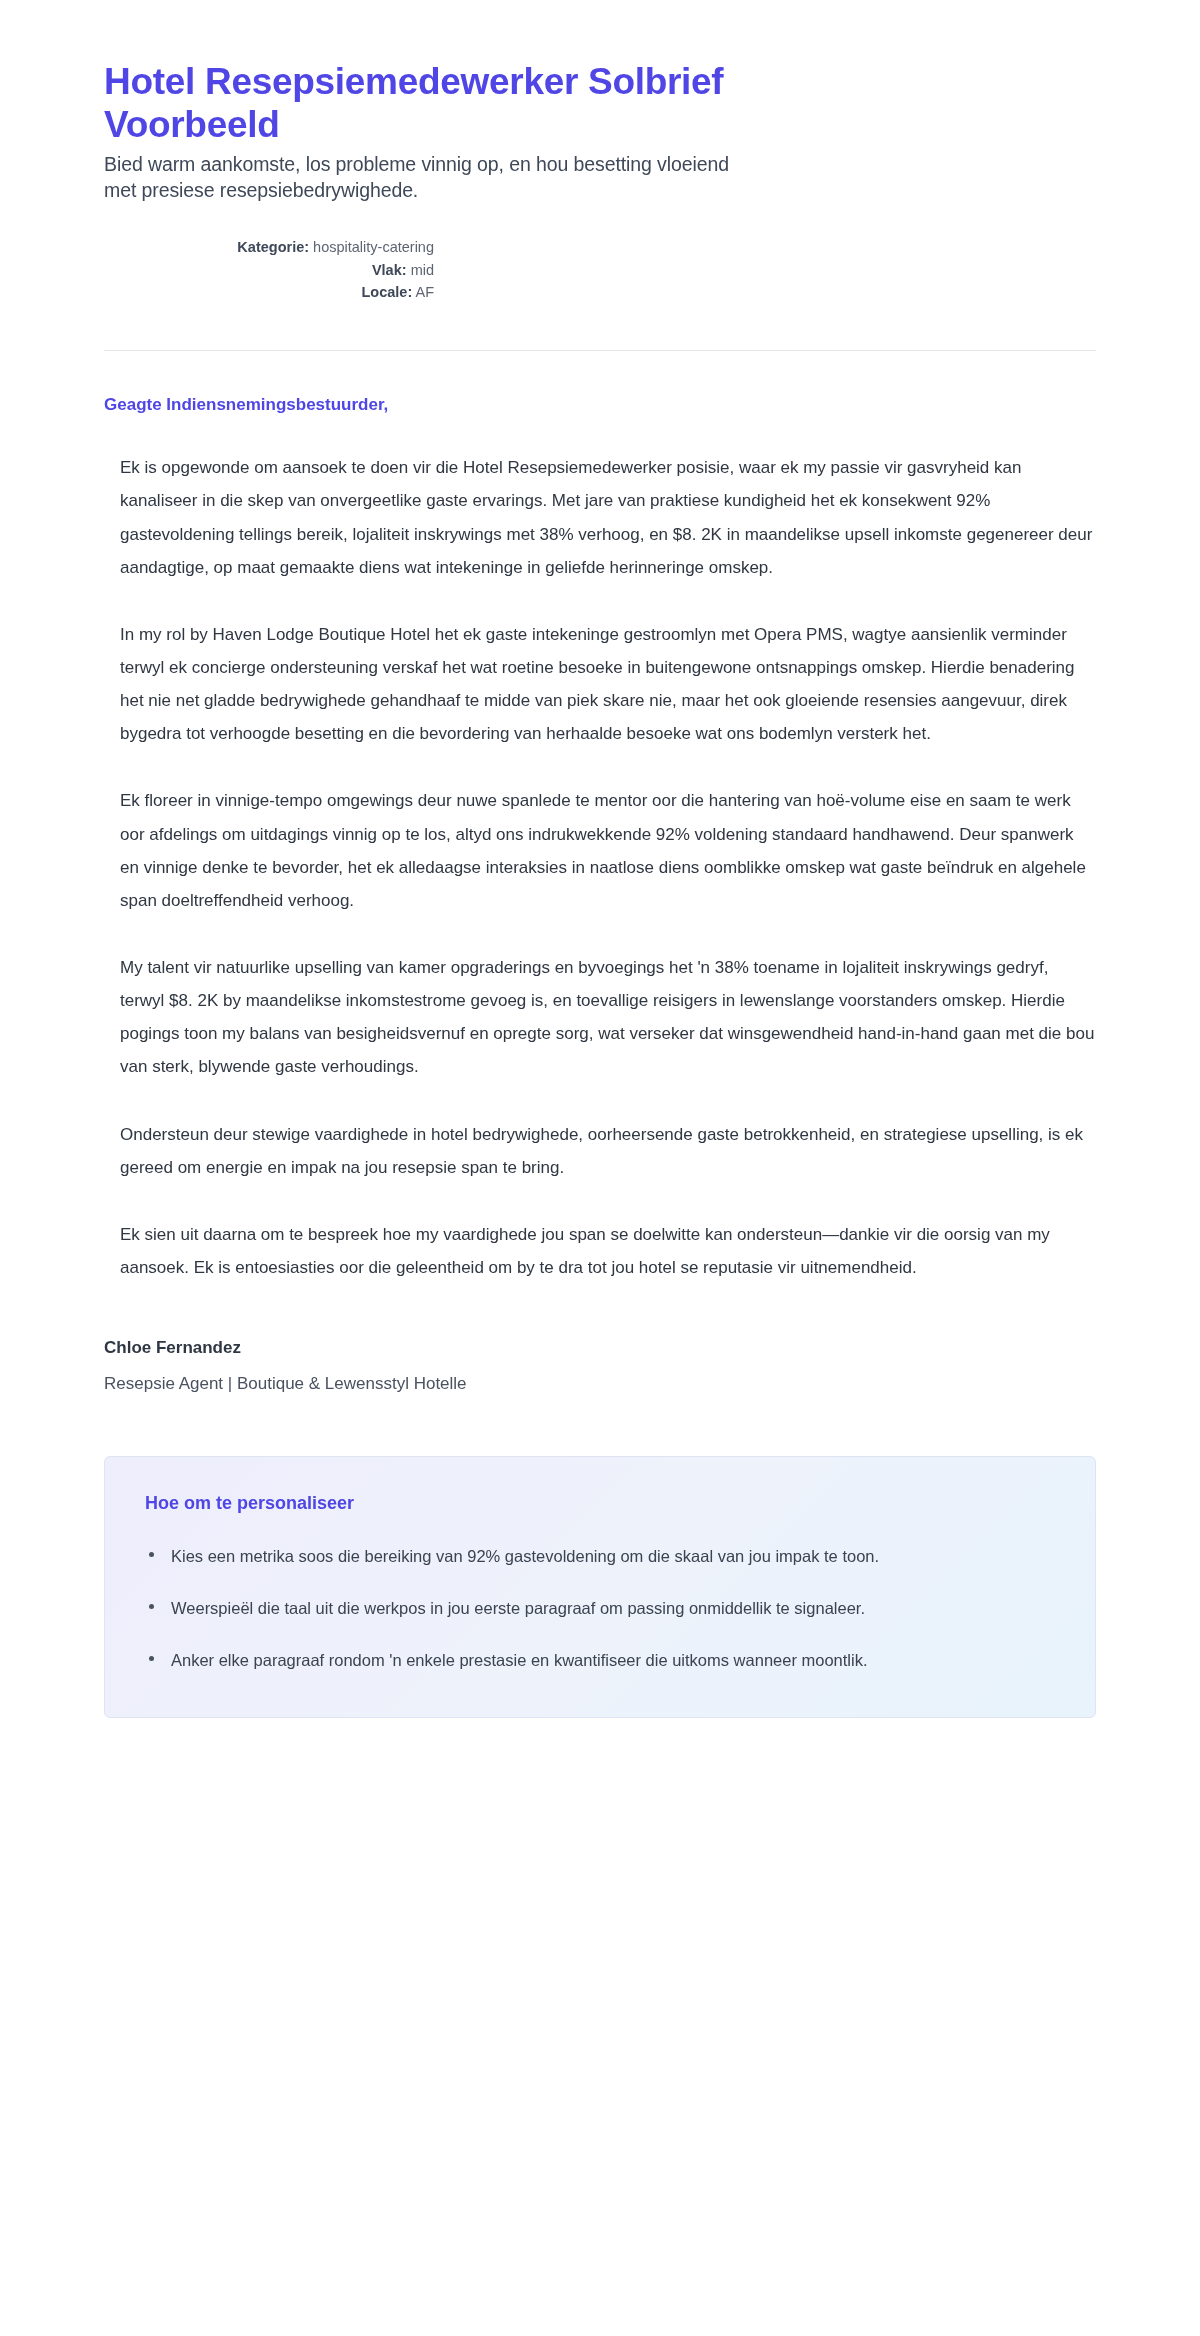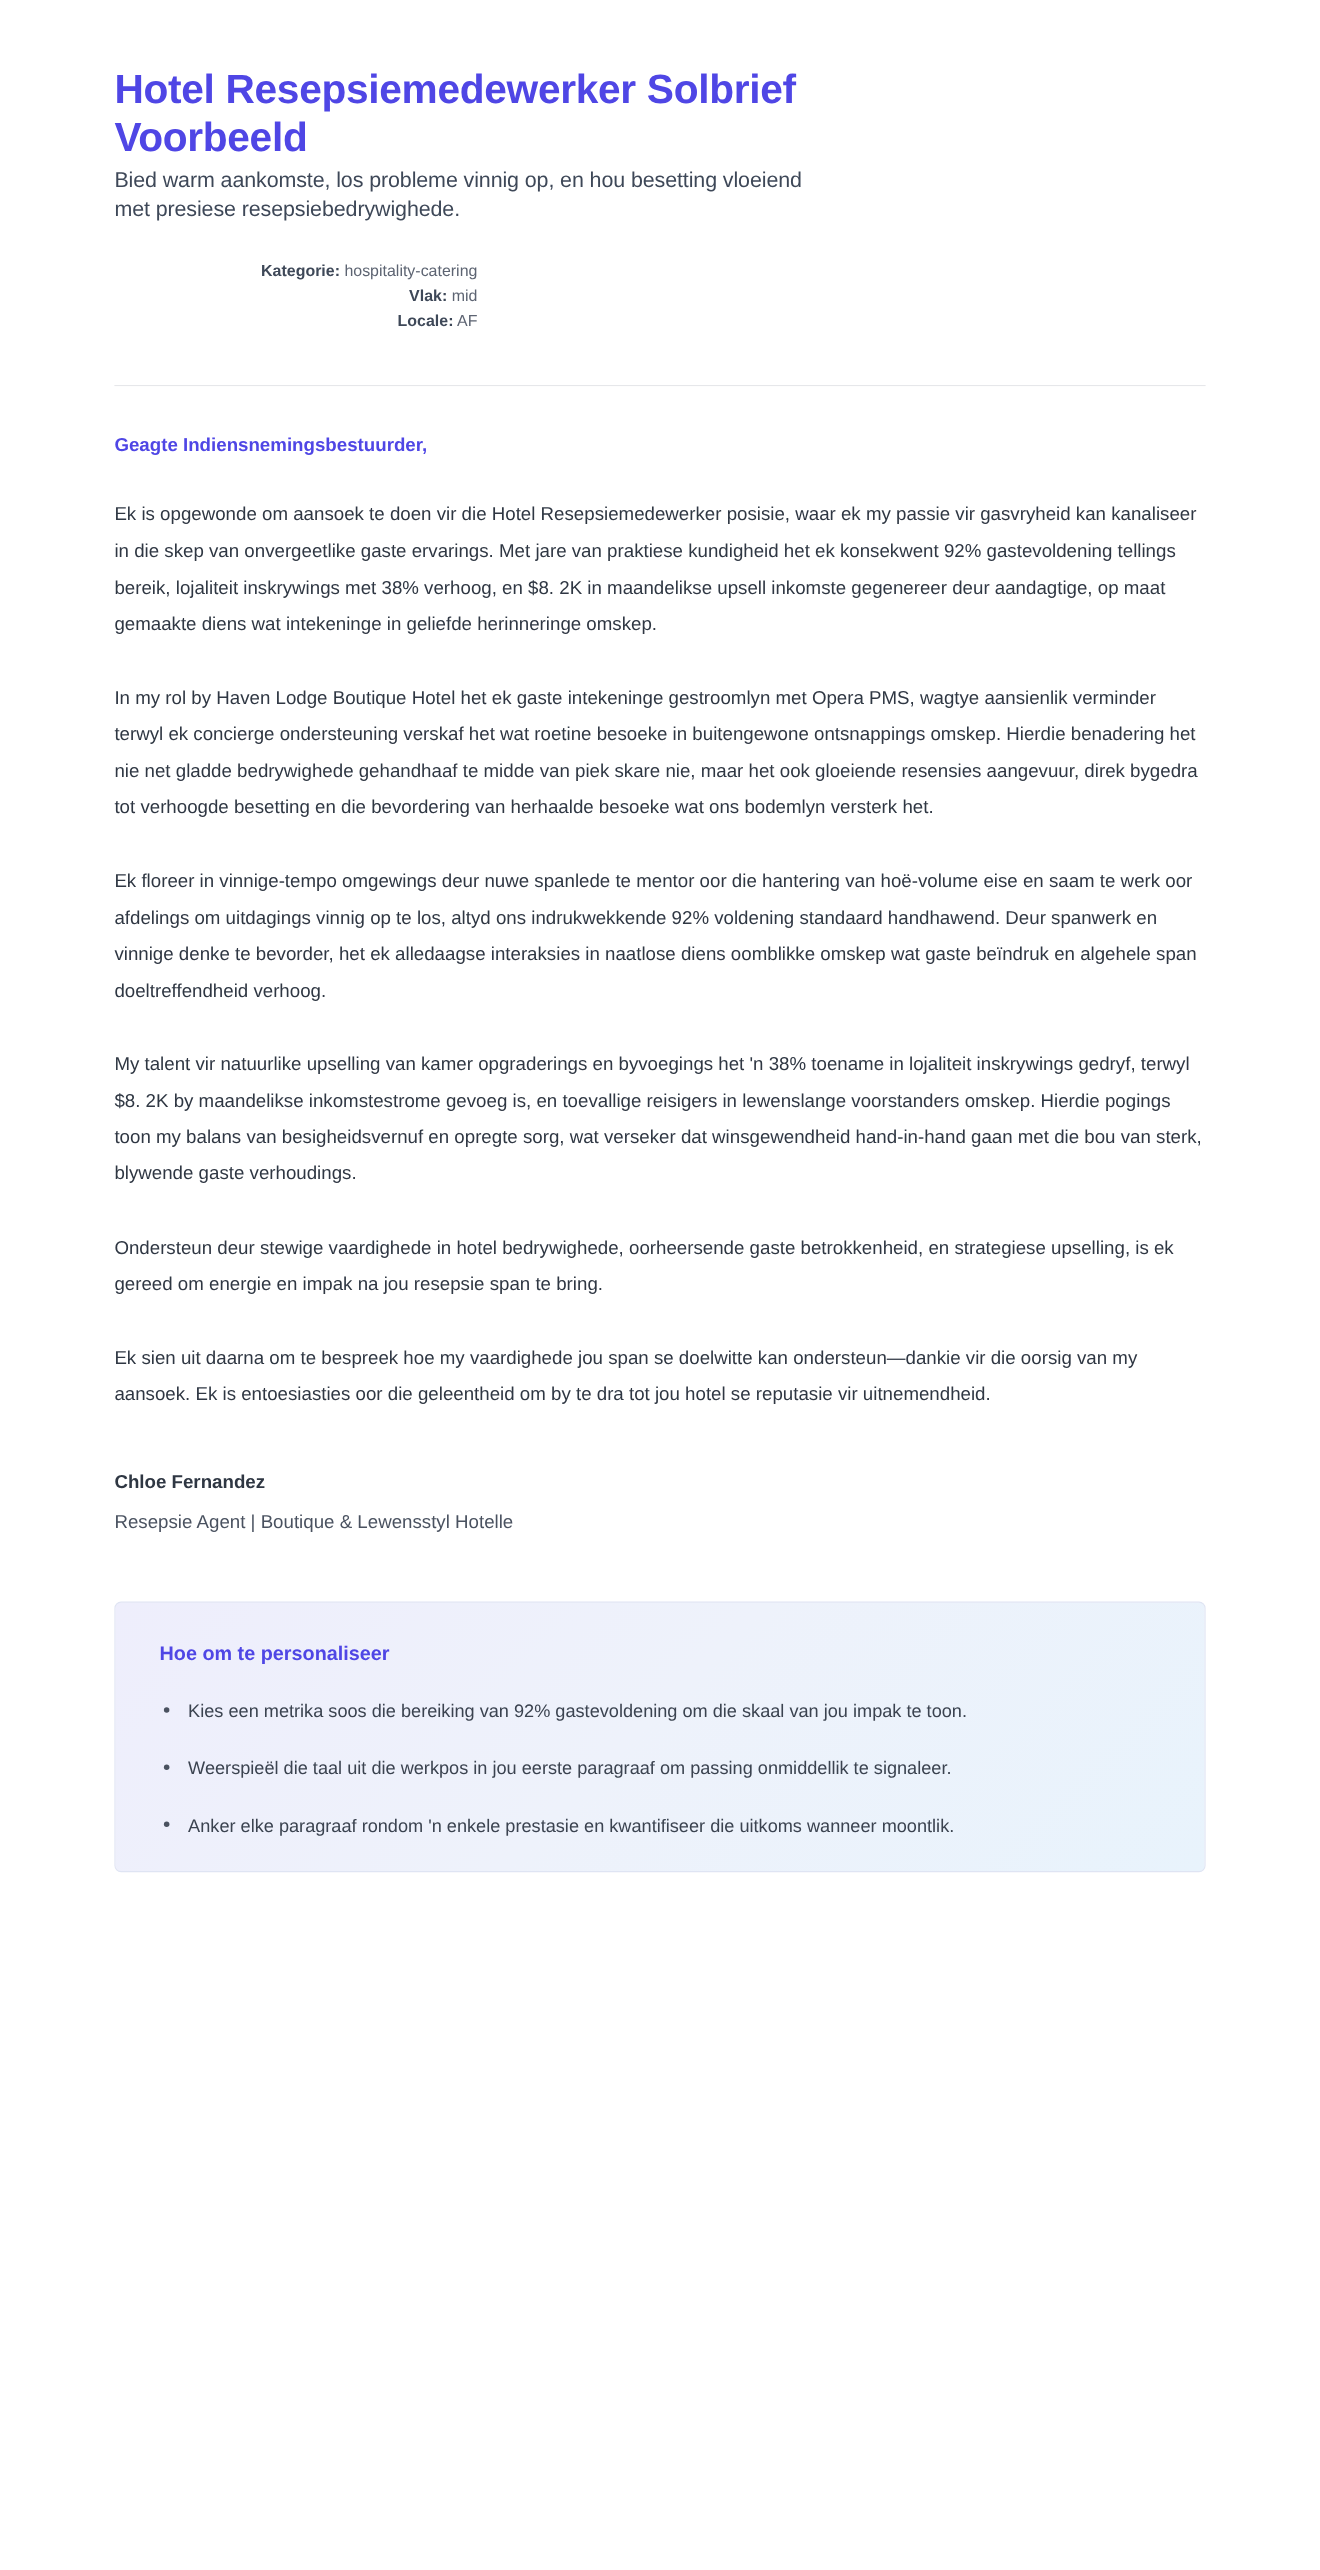--- a/index.html
+++ b/index.html
@@ -86,21 +86,21 @@
     font-size: 17px;
     font-weight: 700;
     color: #4f46e5;
     margin: 0 0 36px 0;
   }
 
   .letter p.body-para {
     font-size: 17px;
     line-height: 1.95;
     color: #2f3743;
-    margin: 0 0 34px 0;
+    margin: 0 0 34px 16px;
   }
 
   
   .signature { margin-top: 54px; }
   .sig-name {
     font-size: 17px;
     font-weight: 700;
     color: #2f3743;
     margin: 0 0 16px 0;
   }
@@ -126,21 +126,21 @@
     border-radius: 4px;
     white-space: nowrap;
   }
 
   
   .callout {
     margin-top: 62px;
     border: 1px solid #dfe4f3;
     border-radius: 6px;
     background: linear-gradient(135deg, #eeeefc 0%, #eef2fb 48%, #e8f3fc 100%);
-    padding: 36px 40px 24px 40px;
+    padding: 36px 40px 40px 40px;
   }
   .callout-title {
     font-size: 18px;
     font-weight: 700;
     color: #4f46e5;
     margin: 0 0 26px 0;
   }
   .callout-list {
     list-style: none;
     margin: 0;

